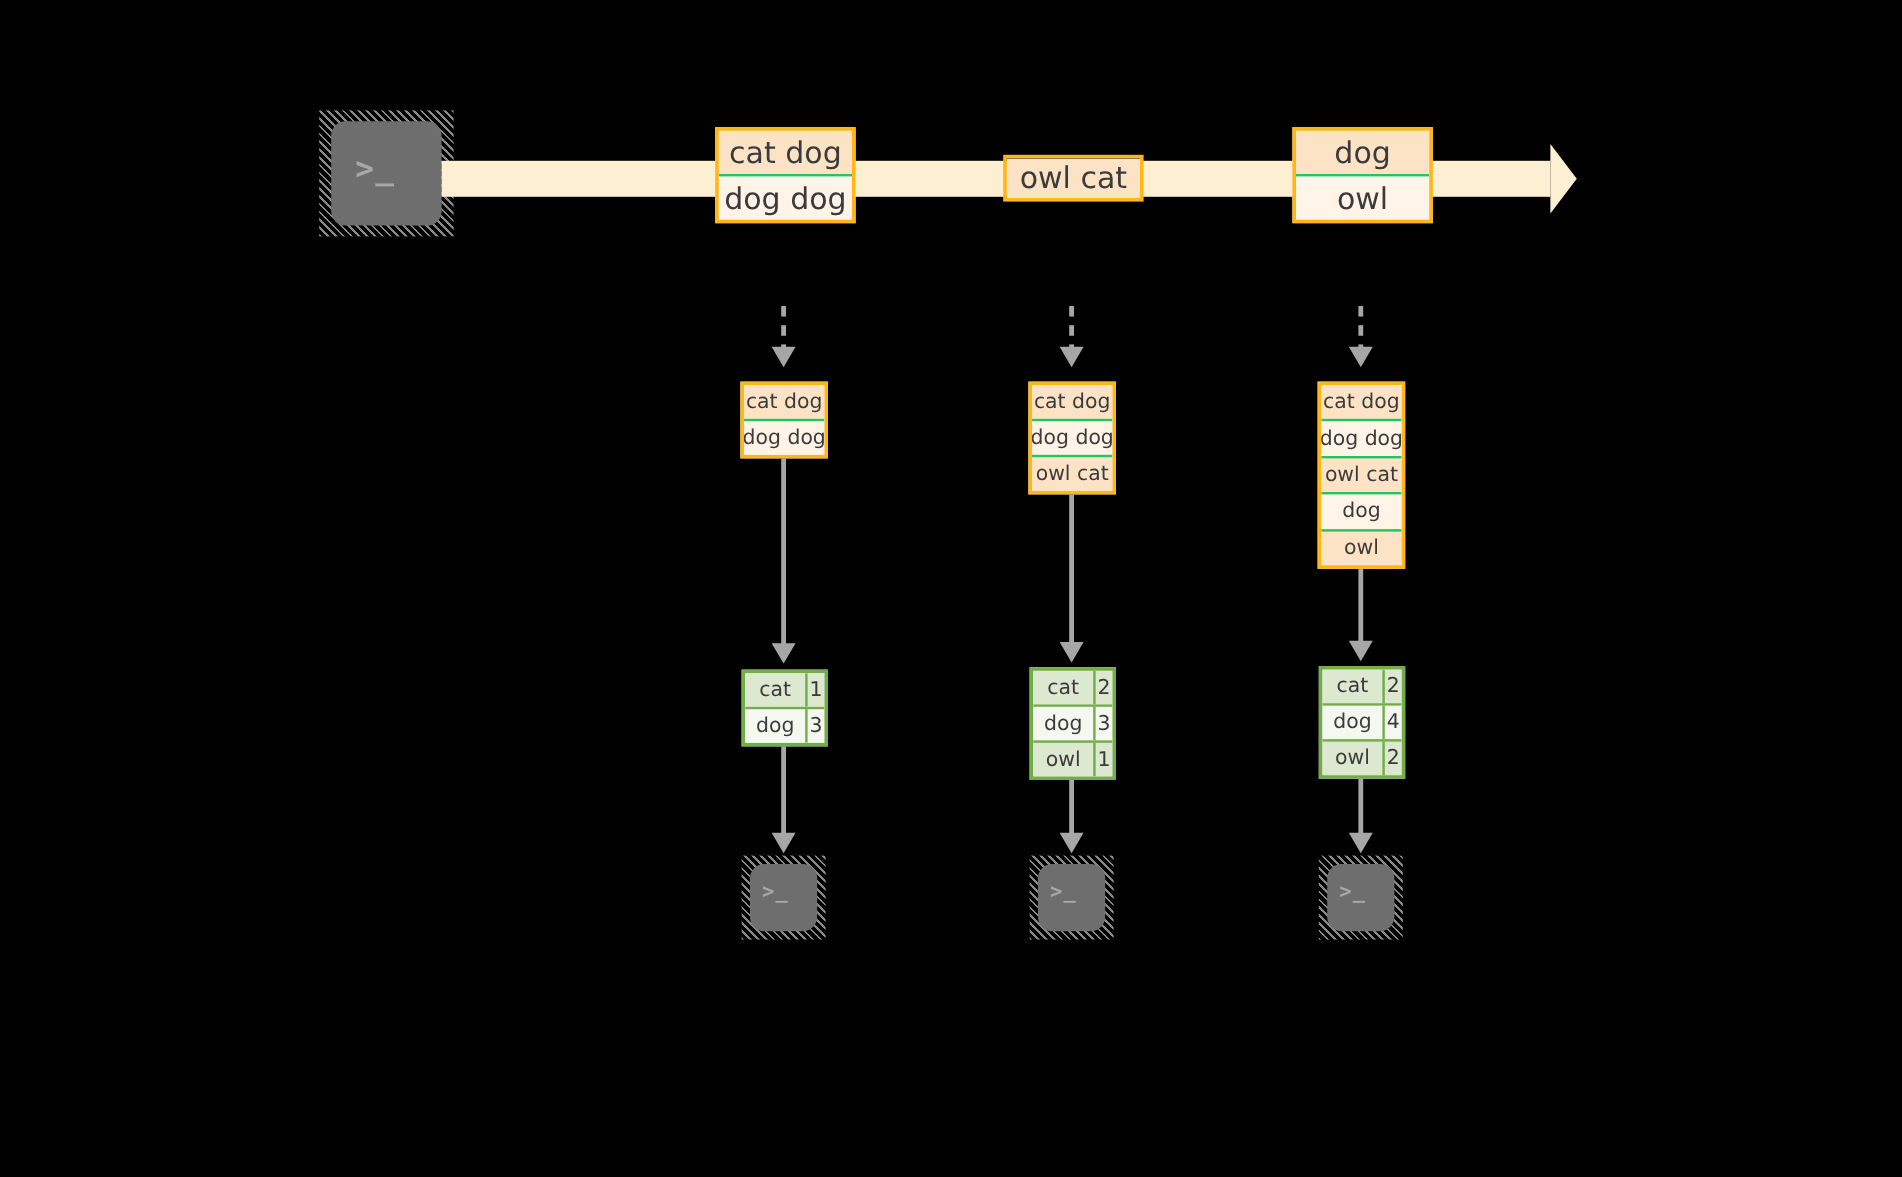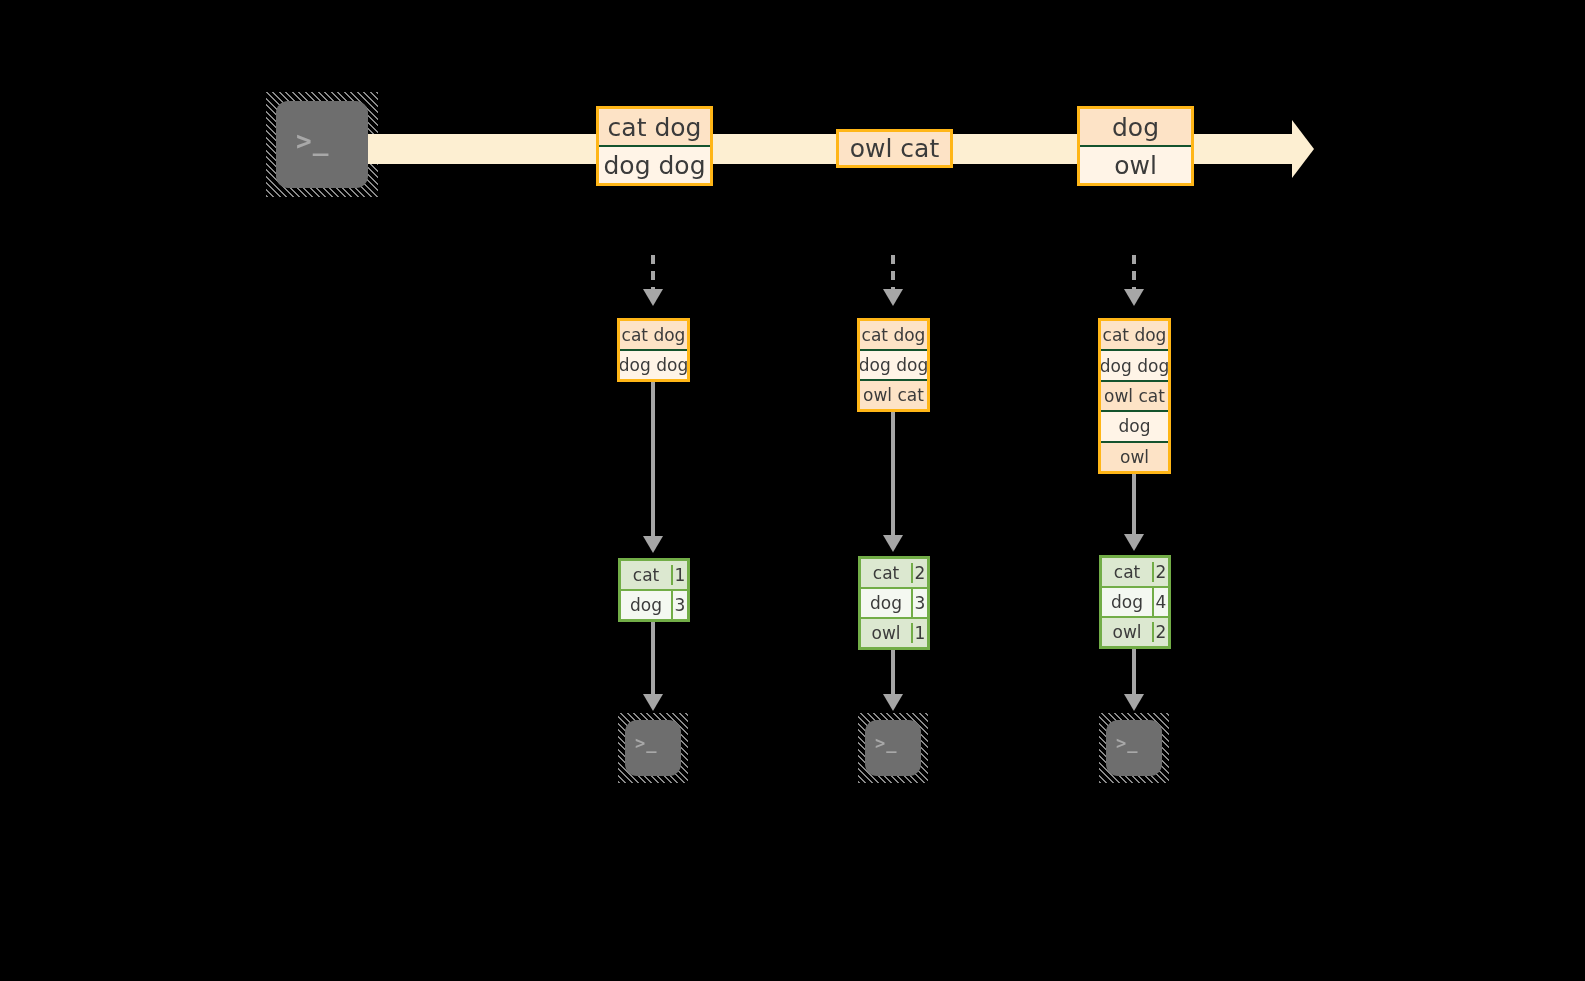--- a/index.html
+++ b/index.html
@@ -63,40 +63,40 @@
     overflow: hidden;
   }
   .obox .row {
     flex: 1 1 auto;
     display: flex; align-items: center; justify-content: center;
     color: #3b3b3b;
     white-space: nowrap;
   }
   .obox .row.alt { background: #FDE3C6; }
   .obox .row.plain { background: #FFF4E7; }
-  .obox .row + .row { border-top: 2px solid #14532d; }
+  .obox .row + .row { border-top: 2px solid #22c55e; }
 
   .obox.big .row { font-size: 25px; }
   .obox.small .row { font-size: 17px; }
 
   
   .gbox {
     position: absolute;
     border: 3px solid #72AD47;
     background: #F2F7EF;
     display: flex; flex-direction: column;
     overflow: hidden;
   }
   .gbox .grow {
     flex: 1 1 auto;
     display: flex;
     align-items: stretch;
   }
   .gbox .grow + .grow { border-top: 2px solid #72AD47; }
-  .gbox .grow.alt { background: #DCE8D0; align-items: center; }
+  .gbox .grow.alt { background: #DCE8D0; }
   .gbox .grow.plain { background: #F4F8F1; }
   .gbox .gk, .gbox .gv {
     display: flex; align-items: center; justify-content: center;
     font-size: 17px; color: #3b3b3b; white-space: nowrap;
   }
   .gbox .gk { flex: 0 0 50px; }
   .gbox .gv { flex: 1 1 auto; border-left: 2px solid #72AD47; }
 
   
   .vline {

